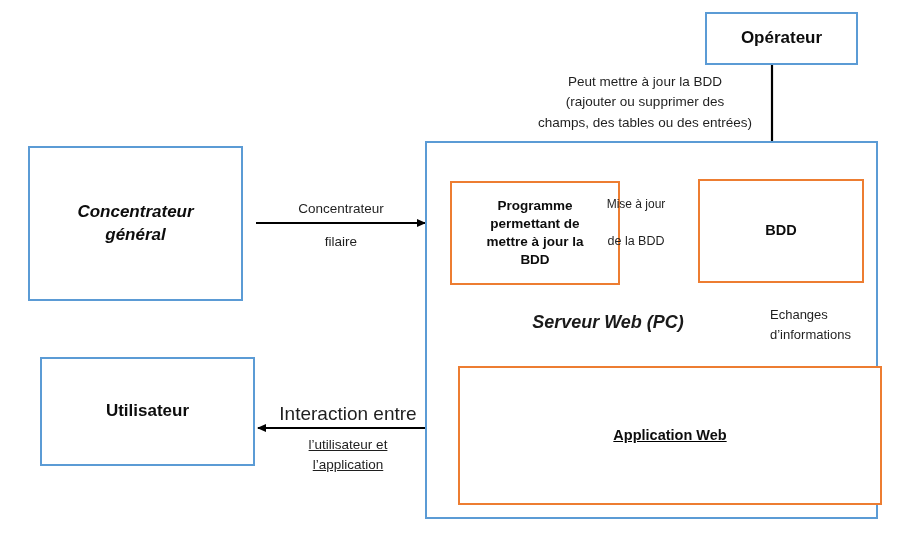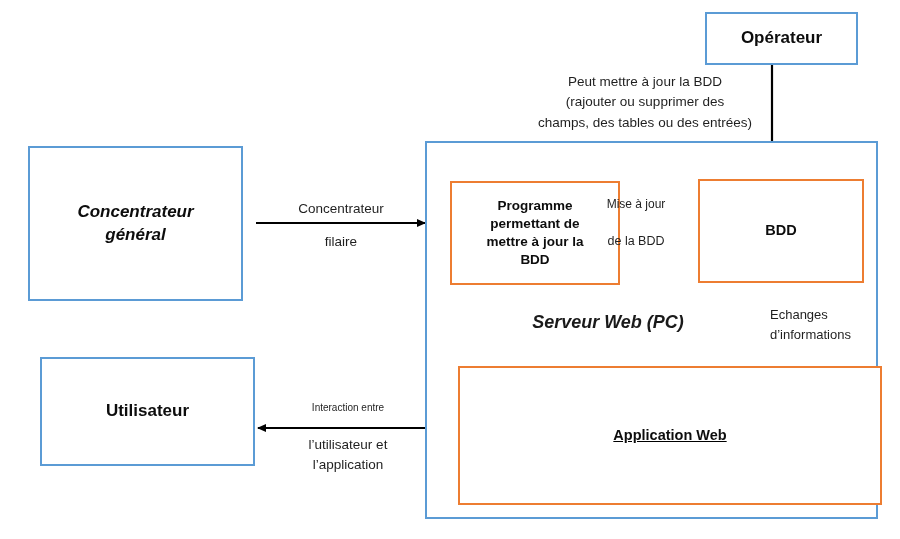--- a/index.html
+++ b/index.html
@@ -132,17 +132,17 @@
 
   <div class="edge-text" style="left:256px; top:199px; width:170px; font-size:13.5px;">Concentrateur</div>
   <div class="edge-text" style="left:256px; top:232px; width:170px; font-size:13.5px;">filaire</div>
 
   <div class="edge-text" style="left:598px; top:195px; width:76px; font-size:12px;">Mise à jour</div>
   <div class="edge-text" style="left:598px; top:232px; width:76px; font-size:12.5px;">de la  BDD</div>
 
   <div class="edge-text" style="left:770px; top:305px; width:125px; font-size:13px; text-align:left;">Echanges
 d’informations</div>
 
-  <div class="edge-text" style="left:258px; top:400px; width:180px; font-size:10px;">Interaction entre</div>
-  <div class="edge-text" style="left:258px; top:435px; width:180px; font-size:13.5px;">l’utilisateur et
+  <div class="edge-text" style="left:258px; top:400px; width:180px; font-size:19px;">Interaction entre</div>
+  <div class="edge-text" style="left:258px; top:435px; width:180px; font-size:13.5px;text-decoration:underline;">l’utilisateur et
 l’application</div>
 
 </div>
 
 </body></html>

